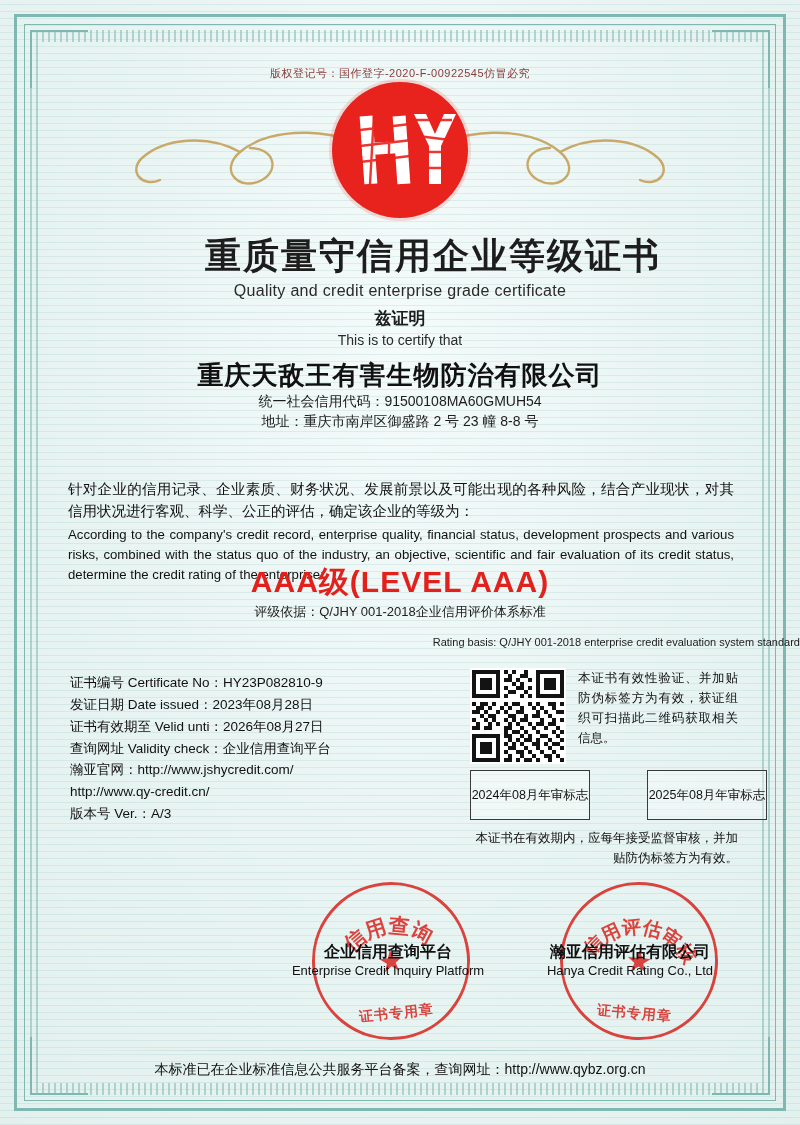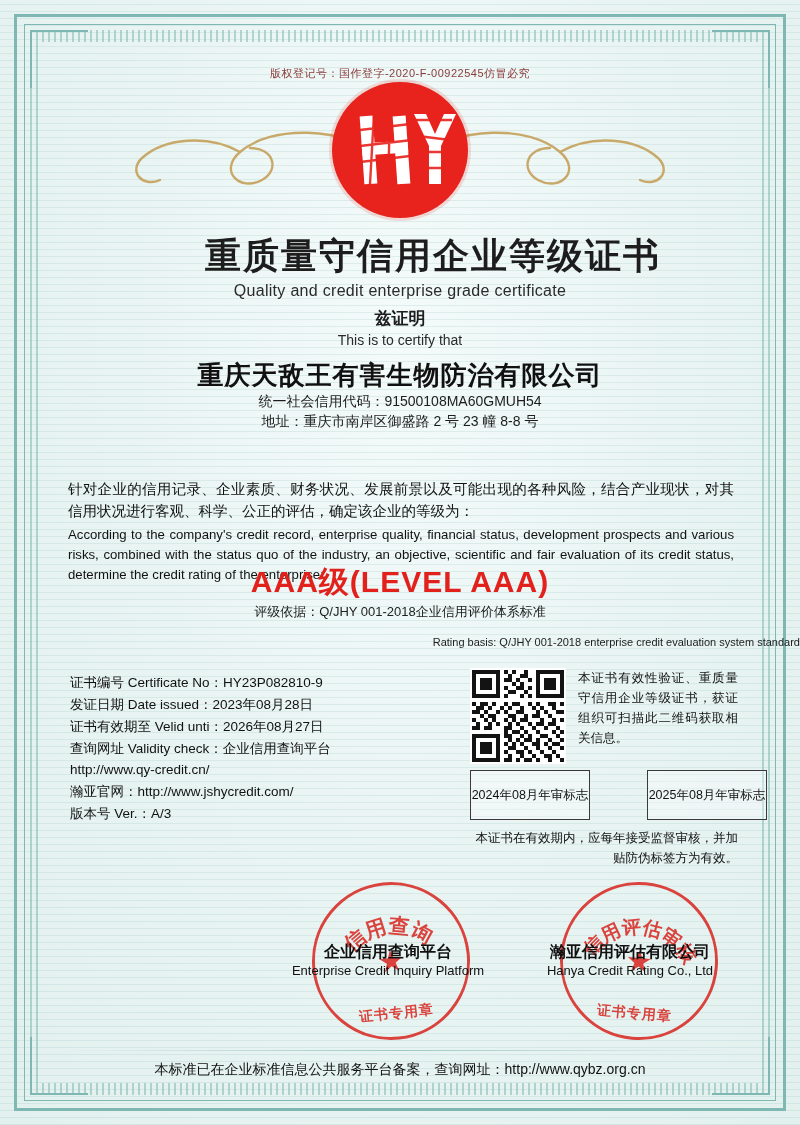--- a/index.html
+++ b/index.html
@@ -251,22 +251,22 @@
 
   <div class="level">AAA级(LEVEL AAA)</div>
   <div class="basis-cn">评级依据：Q/JHY 001-2018企业信用评价体系标准</div>
   <div class="basis-en">Rating basis: Q/JHY 001-2018 enterprise credit evaluation system standard</div>
 
   <div class="details">
     <div class="row">证书编号 Certificate No：HY23P082810-9</div>
     <div class="row">发证日期 Date issued：2023年08月28日</div>
     <div class="row">证书有效期至 Velid unti：2026年08月27日</div>
     <div class="row">查询网址 Validity check：企业信用查询平台</div>
+    <div class="row">瀚亚官网：http://www.jshycredit.com/</div>
     <div class="row">http://www.qy-credit.cn/</div>
-    <div class="row">瀚亚官网：http://www.jshycredit.com/</div>
     <div class="row">版本号 Ver.：A/3</div>
   </div>
 
   <div class="qr">
     <svg class="qrgrid" viewBox="0 0 23 23" shape-rendering="crispEdges">
       <rect width="23" height="23" fill="#fff"></rect>
       <g fill="#000">
         <rect x="0" y="0" width="7" height="1"></rect>
           <rect x="0" y="6" width="7" height="1"></rect>
         <rect x="0" y="0" width="1" height="7"></rect>
@@ -396,21 +396,21 @@
         <rect x="8" y="22" width="2" height="1"></rect>
           <rect x="11" y="22" width="1" height="1"></rect>
           <rect x="13" y="22" width="2" height="1"></rect>
         <rect x="16" y="22" width="1" height="1"></rect>
           <rect x="19" y="22" width="1" height="1"></rect>
           <rect x="22" y="22" width="1" height="1"></rect>
       </g>
     </svg>
   </div>
 
-  <div class="qr-note">本证书有效性验证、重质量守信用企业等级证书，获证组织可扫描此二维码获取相关信息。</div>
+  <div class="qr-note">本证书有效性验证、并加贴防伪标签方为有效，获证组织可扫描此二维码获取相关信息。</div>
 
   <div class="year-box a">
     <div>2024年08月</div>
     <div>年审标志</div>
   </div>
   <div class="year-box b">
     <div>2025年08月</div>
     <div>年审标志</div>
   </div>
 

